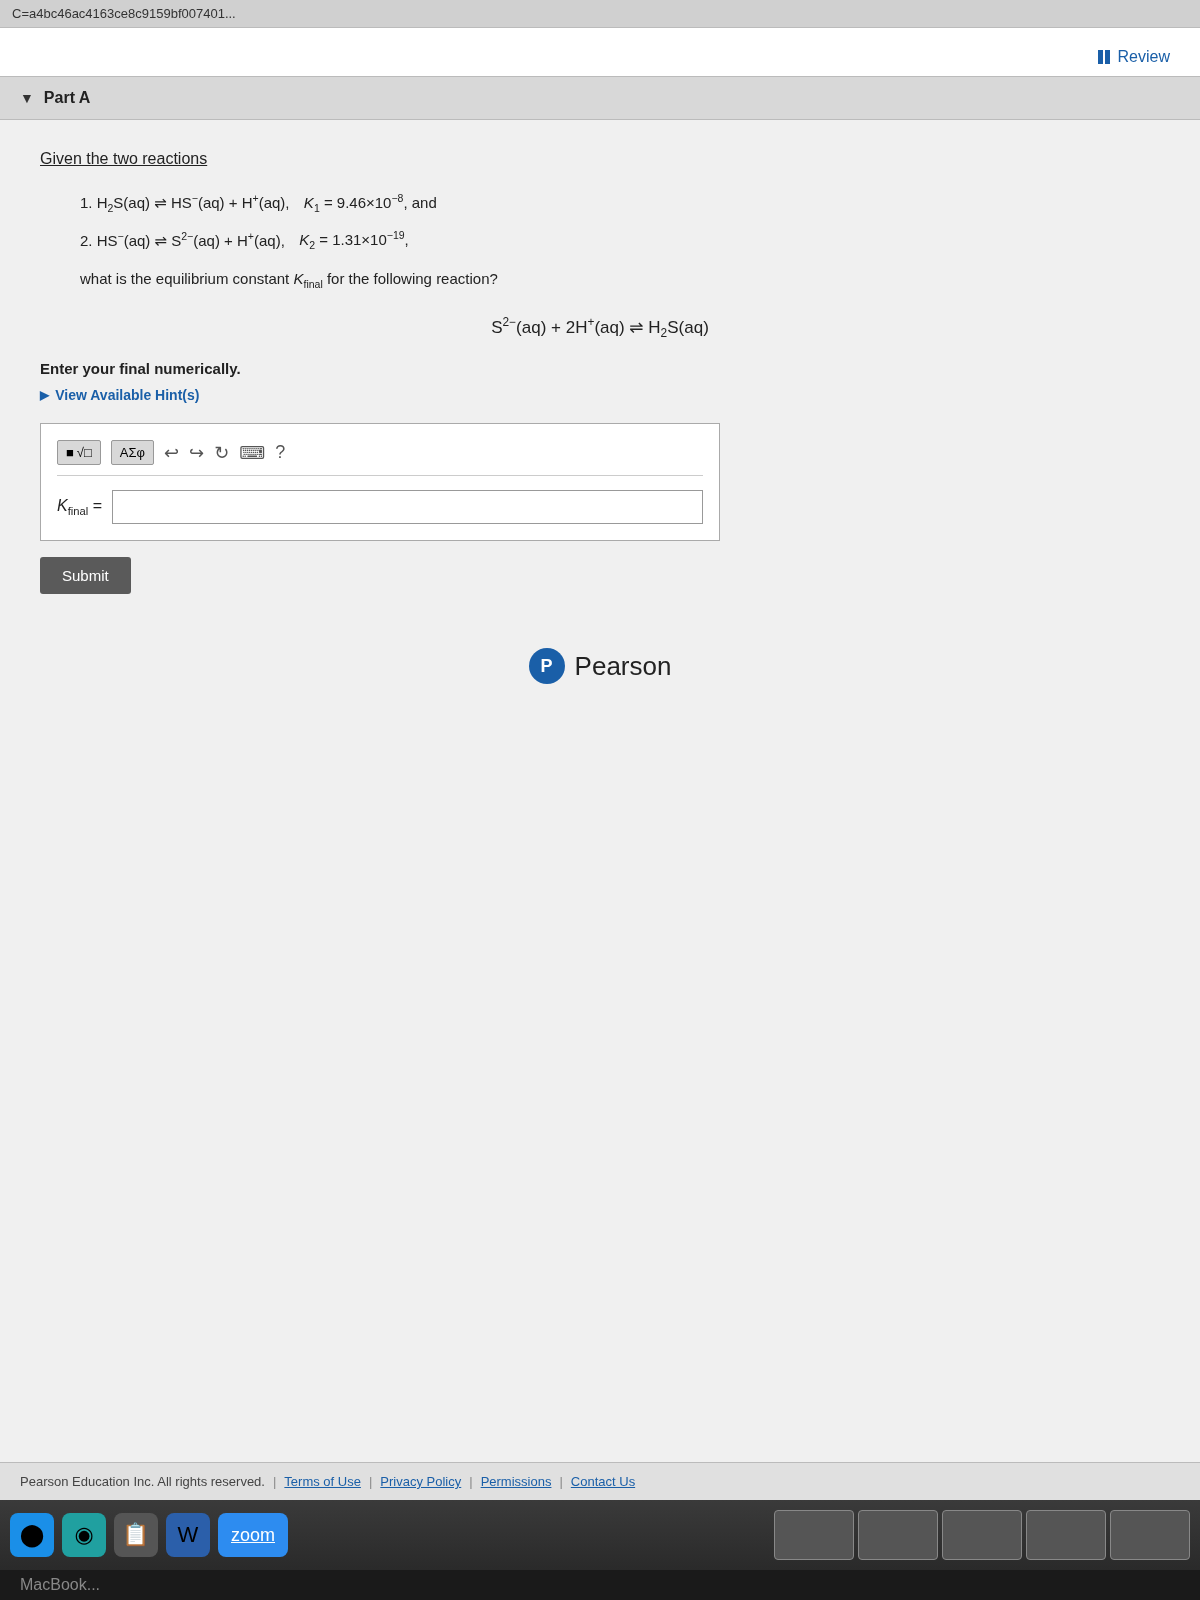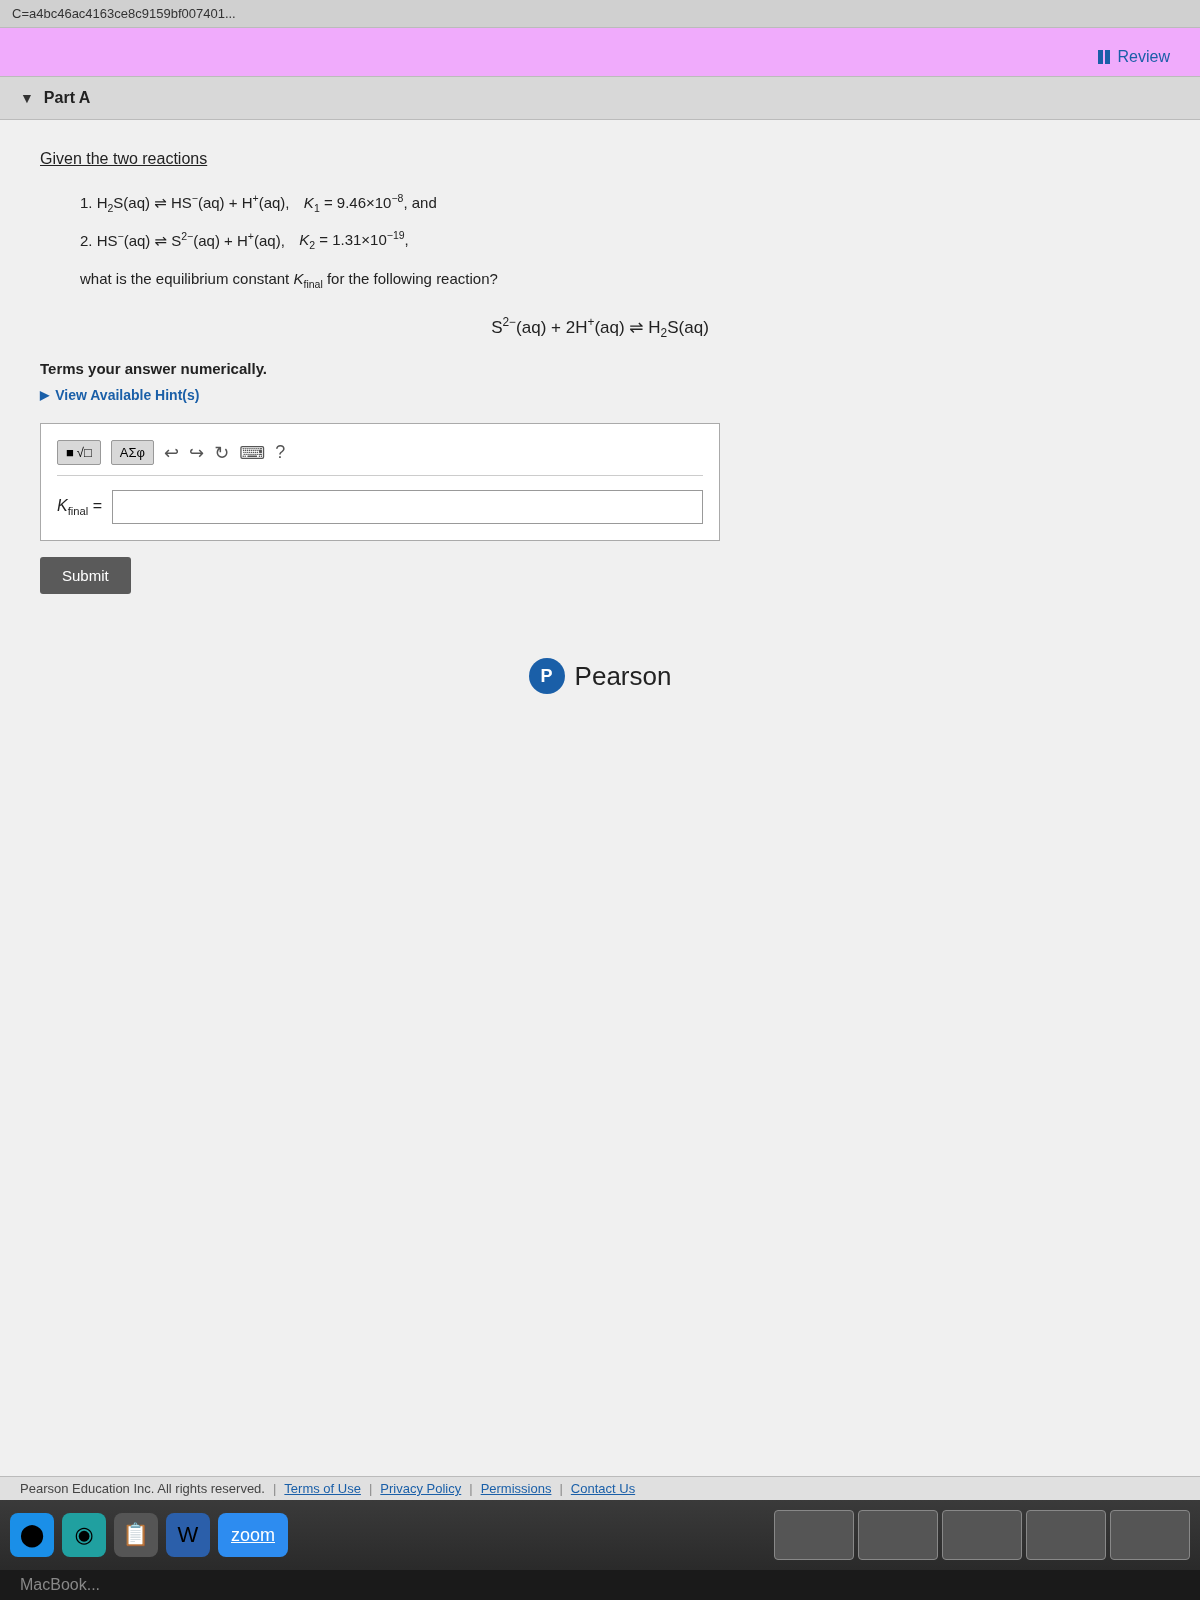--- a/index.html
+++ b/index.html
@@ -16,21 +16,21 @@
     .top-bar {
       background: #d0d0d0;
       padding: 6px 12px;
       font-size: 13px;
       color: #333;
       border-bottom: 1px solid #bbb;
       word-break: break-all;
     }
 
     .main-content {
-      background: #f0abfc;
+      background: #ffffff;
       flex: 1;
       padding: 0;
       display: flex;
       flex-direction: column;
     }
 
     .review-bar {
       display: flex;
       justify-content: flex-end;
       padding: 20px 30px 10px 30px;
@@ -197,21 +197,21 @@
     }
 
     .submit-btn {
       background: #5a5a5a;
       color: #fff;
       border: none;
       padding: 10px 22px;
       font-size: 15px;
       cursor: pointer;
       border-radius: 3px;
-      margin-bottom: 34px;
+      margin-bottom: 24px;
     }
 
     .pearson-logo-area {
       display: flex;
       justify-content: center;
       align-items: center;
       padding: 30px 0 20px 0;
       gap: 10px;
     }
 
@@ -230,21 +230,21 @@
 
     .pearson-text {
       font-size: 26px;
       color: #222;
       font-weight: normal;
     }
 
     .footer {
       background: #e0e0e0;
       border-top: 1px solid #bbb;
-      padding: 4px 20px;
+      padding: 11px 20px;
       font-size: 13px;
       color: #444;
       display: flex;
       align-items: center;
       flex-wrap: wrap;
       gap: 4px;
     }
 
     .footer a {
       color: #1a5fa8;
@@ -358,21 +358,21 @@
       </div>
       <div style="margin-top:8px;">
         what is the equilibrium constant <i>K</i><sub>final</sub> for the following reaction?
       </div>
     </div>
 
     <div class="equilibrium-reaction">
       S<sup>2−</sup>(aq) + 2H<sup>+</sup>(aq) ⇌ H<sub>2</sub>S(aq)
     </div>
 
-    <div class="enter-answer">Terms your answer numerically.</div>
+    <div class="enter-answer">Enter your final numerically.</div>
 
     <div class="view-hint">
       <span class="hint-arrow">▶</span>
       <span>View Available Hint(s)</span>
     </div>
 
     <div class="answer-box">
       <div class="toolbar">
         <button class="tool-btn">
           <span>■</span>

